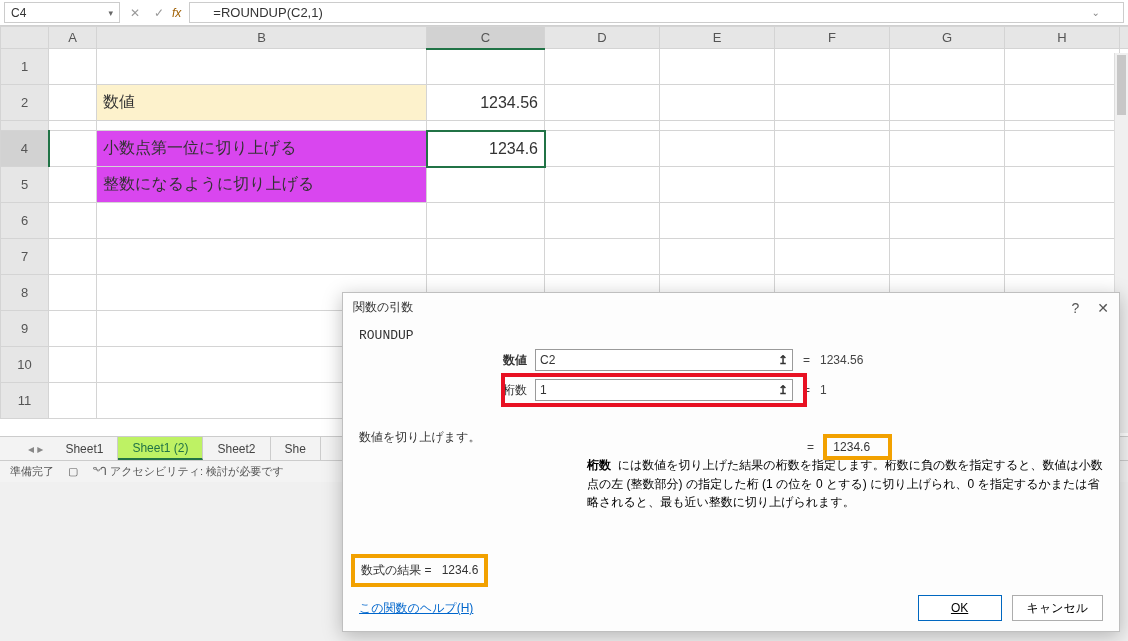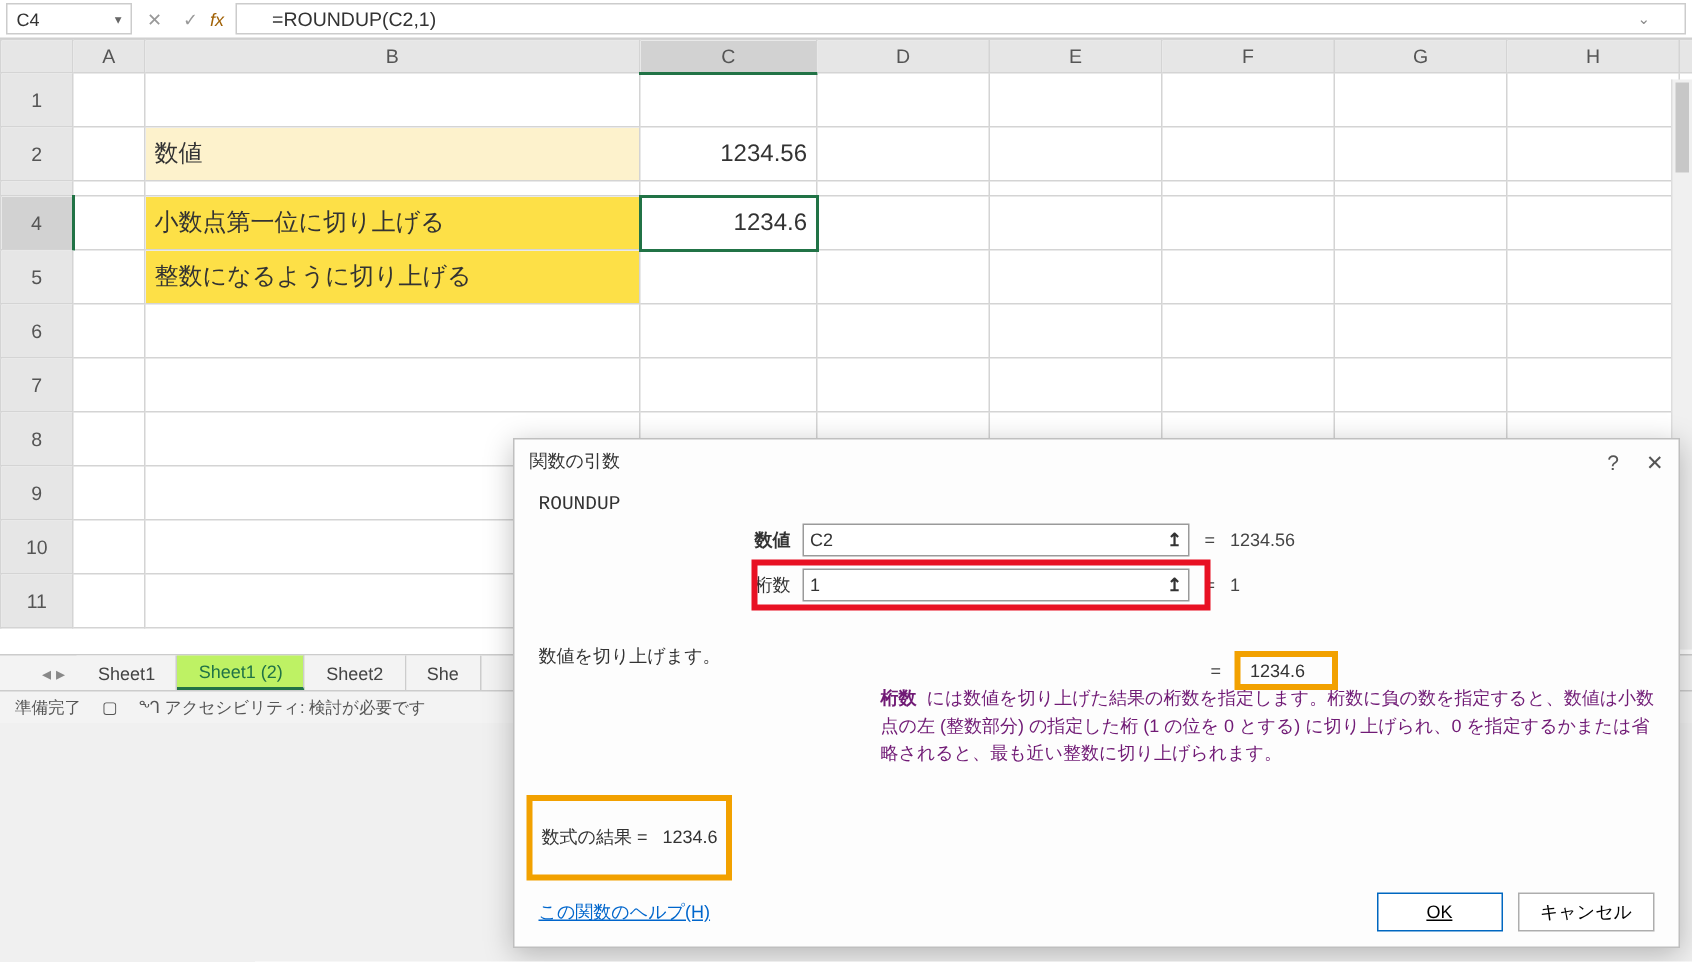--- a/index.html
+++ b/index.html
@@ -17,21 +17,21 @@
   
   .formula-row {
     height: 26px;
     display: flex;
     align-items: stretch;
     background: #fff;
     border-bottom: 1px solid #d0d0d0;
     padding: 2px 4px;
   }
   .name-box {
-    width: 84px;
+    width: 116px;
     border: 1px solid #ccc;
     display: flex;
     align-items: center;
     padding: 0 6px;
     background: #fff;
     font-size: 12px;
     justify-content: space-between;
   }
   .name-box .dd { font-size: 9px; color: #666; }
   .fx-controls {
@@ -113,21 +113,21 @@
   }
   table.sheet td {
     padding: 0 6px;
     font-size: 16px;
     vertical-align: middle;
   }
   td.label-yellow {
     background: #fdf2cc;
   }
   td.label-green {
-    background: #fde047;
+    background: #d946ef;
     font-family: Liberation Serif, serif;
   }
   td.num { text-align: right; }
   td.active-cell {
     outline: 2px solid #217346;
     outline-offset: -1px;
   }
   td.r1 { height: 26px; }
 
   
@@ -238,28 +238,28 @@
   }
   .desc {
     margin-top: 30px;
     margin-bottom: 10px;
     font-size: 12px;
   }
   .help-text {
     padding-left: 228px;
     font-size: 12px;
     line-height: 1.55;
-    color: #701a75;
+    color: #000000;
   }
   .formula-result {
     position:absolute;
     left:12px;
     bottom: 48px;
     font-size:12px;
-    padding: 16px 6px;
+    padding: 4px 6px;
   }
   .help-link {
     position:absolute;
     left: 16px;
     bottom: 14px;
     color: #0066cc;
     text-decoration: underline;
     font-size: 12px;
   }
   .dlg-buttons {

